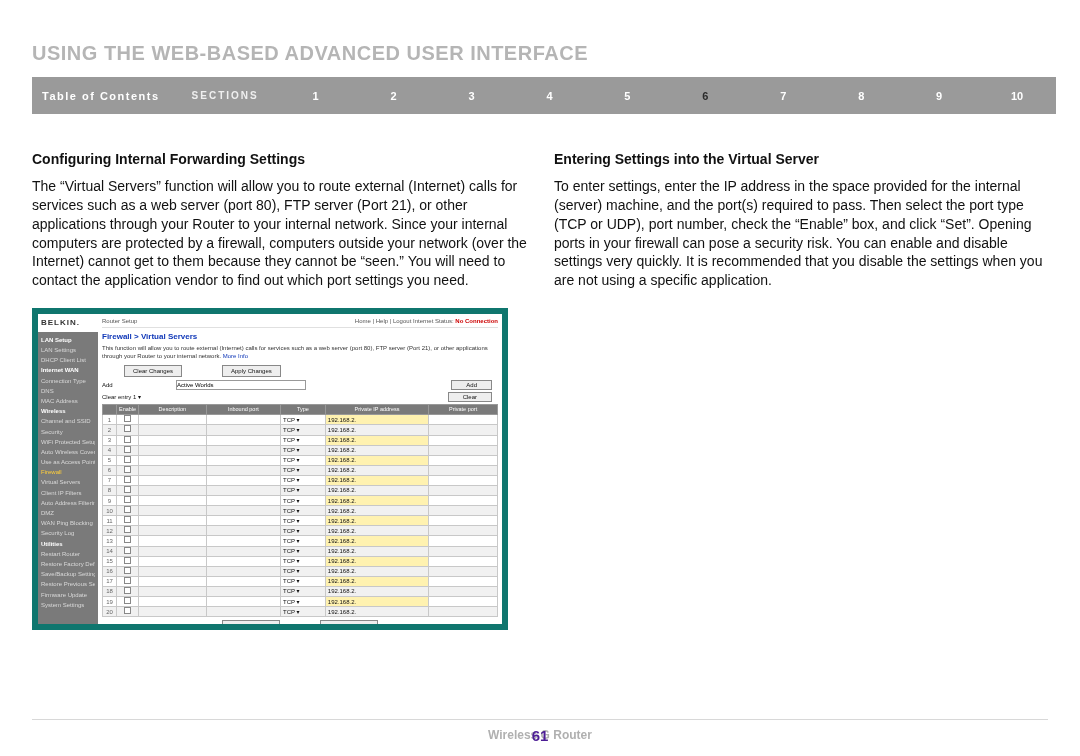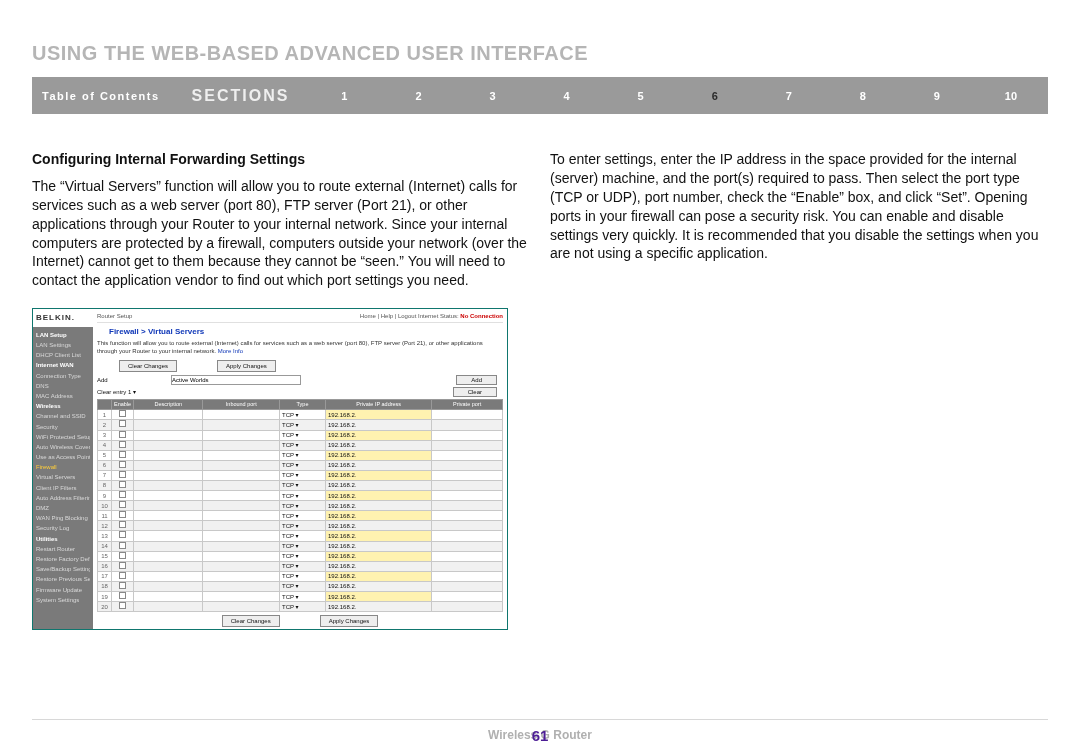--- a/index.html
+++ b/index.html
@@ -1,37 +1,37 @@
 <!DOCTYPE html>
 <html><head>
 <meta charset="utf-8">
 <style>
 *{box-sizing:border-box;margin:0;padding:0}
 body{font-family:Arial,Helvetica,sans-serif;background:#fff;width:1080px;height:756px;position:relative;overflow:hidden}
-.page{padding:42px 32px 0 32px;position:relative;height:100%}
+.page{padding:42px 24px 0 32px;position:relative;height:100%}
 .title{font-size:20px;font-weight:bold;color:#b5b5b5;letter-spacing:0.5px;margin-bottom:12px}
 .navbar{background:#9a9a9a;height:37px;display:flex;align-items:center;color:#fff;font-size:11px;font-weight:bold}
 .navbar .toc{padding:0 10px;letter-spacing:1.5px}
-.navbar .sections{font-size:16px;color:#efefef;letter-spacing:2px;padding:0 18px 0 22px}
+.navbar .sections{font-size:10px;color:#efefef;letter-spacing:2px;padding:0 18px 0 22px}
 .navbar .num{flex:1;text-align:center;color:#fff;cursor:pointer}
 .navbar .active{color:#2b2b2b}
 .cols{display:flex;gap:20px;margin-top:36px}
 .col{flex:1;font-size:14px;line-height:1.35;color:#111}
 .col h3{font-size:14px;font-weight:bold;margin-bottom:8px}
-.screenshot{margin-top:18px;width:476px;height:322px;border:1px solid #0f766e;background:#fff;display:flex;font-size:6px;overflow:hidden}
+.screenshot{margin-top:18px;width:476px;height:322px;border:6px solid #0f766e;background:#fff;display:flex;font-size:6px;overflow:hidden}
 .ss-side{width:60px;background:#7a7a7a;color:#d9d9d9;padding:4px 3px;line-height:1.7}
 .ss-side .brand{background:#fff;color:#333;font-weight:bold;font-size:8px;padding:2px 3px;margin:-4px -3px 3px -3px;letter-spacing:1px}
 .ss-side div{white-space:nowrap;overflow:hidden}
 .ss-side .hi{color:#ffce3a}
 .ss-side .sec{color:#fff;font-weight:bold}
 .ss-main{flex:1;background:#fff;padding:0 4px 4px 4px;position:relative}
 .ss-topbar{height:14px;display:flex;justify-content:space-between;align-items:center;font-size:6px;color:#555;border-bottom:1px solid #e0e0e0}
 .ss-topbar .r{color:#555}
 .ss-topbar .r b{color:#c00}
-.ss-h{color:#1038b8;font-weight:bold;font-size:8px;margin:4px 12px 2px}
+.ss-h{color:#1038b8;font-weight:bold;font-size:8px;margin:4px 0 2px}
 .ss-desc{font-size:6px;color:#333;margin-bottom:4px;line-height:1.3}
 .ss-desc a{color:#1038b8}
 .ss-btns{display:flex;gap:40px;margin:3px 0 3px 22px}
 .ss-btn{border:1px solid #888;background:#eee;padding:1px 8px;font-size:6px}
 .ss-addrow{display:flex;align-items:center;gap:4px;margin:2px 0}
 .ss-addrow input{width:130px;height:10px;font-size:6px;border:1px solid #999}
 .ss-addrow .lbl{width:70px}
 .ss-addrow .addb{border:1px solid #888;background:#eee;padding:0 14px;font-size:6px;margin-left:auto;margin-right:6px}
 table.tbl{border-collapse:collapse;width:100%;margin-top:2px}
 table.tbl th{background:#7a7a7a;color:#fff;font-size:5.5px;padding:1px 2px;font-weight:normal;border:1px solid #999}
@@ -321,20 +321,21 @@
           </table>
           <div class="ss-bot">
             <span class="ss-btn">Clear Changes</span>
             <span class="ss-btn">Apply Changes</span>
           </div>
         </div>
       </div>
     </div>
 
     <div class="col">
+      <h3>Entering Settings into the Virtual Server</h3>
       <p>To enter settings, enter the IP address in the space provided for the internal (server) machine, and the port(s) required to pass. Then select the port type (TCP or UDP), port number, check the “Enable” box, and click “Set”. Opening ports in your firewall can pose a security risk. You can enable and disable settings very quickly. It is recommended that you disable the settings when you are not using a specific application.</p>
     </div>
   </div>
 
   <div class="hr"></div>
   <div class="footer">
     <span>Wireless G Router</span>
     <span class="pg">61</span>
     <span></span>
   </div>

